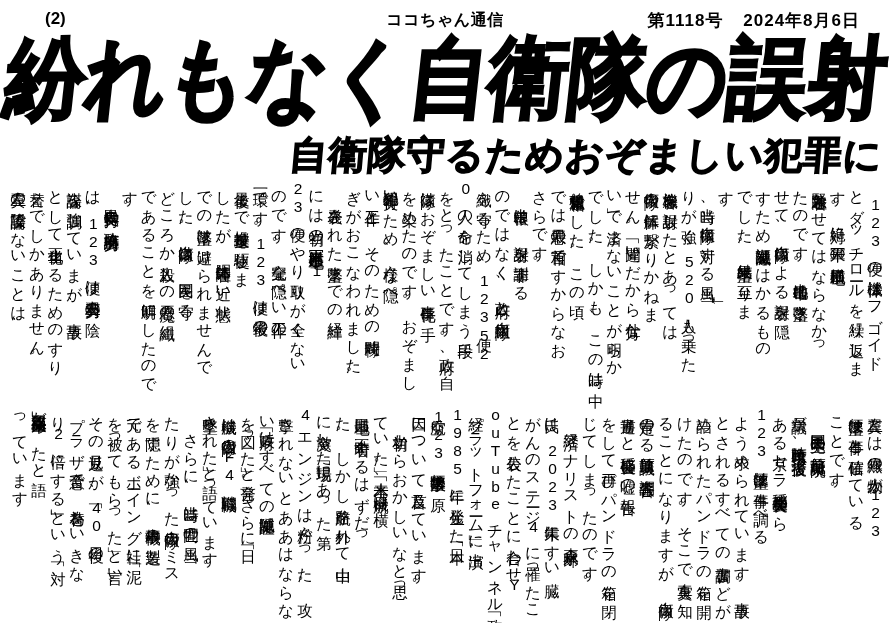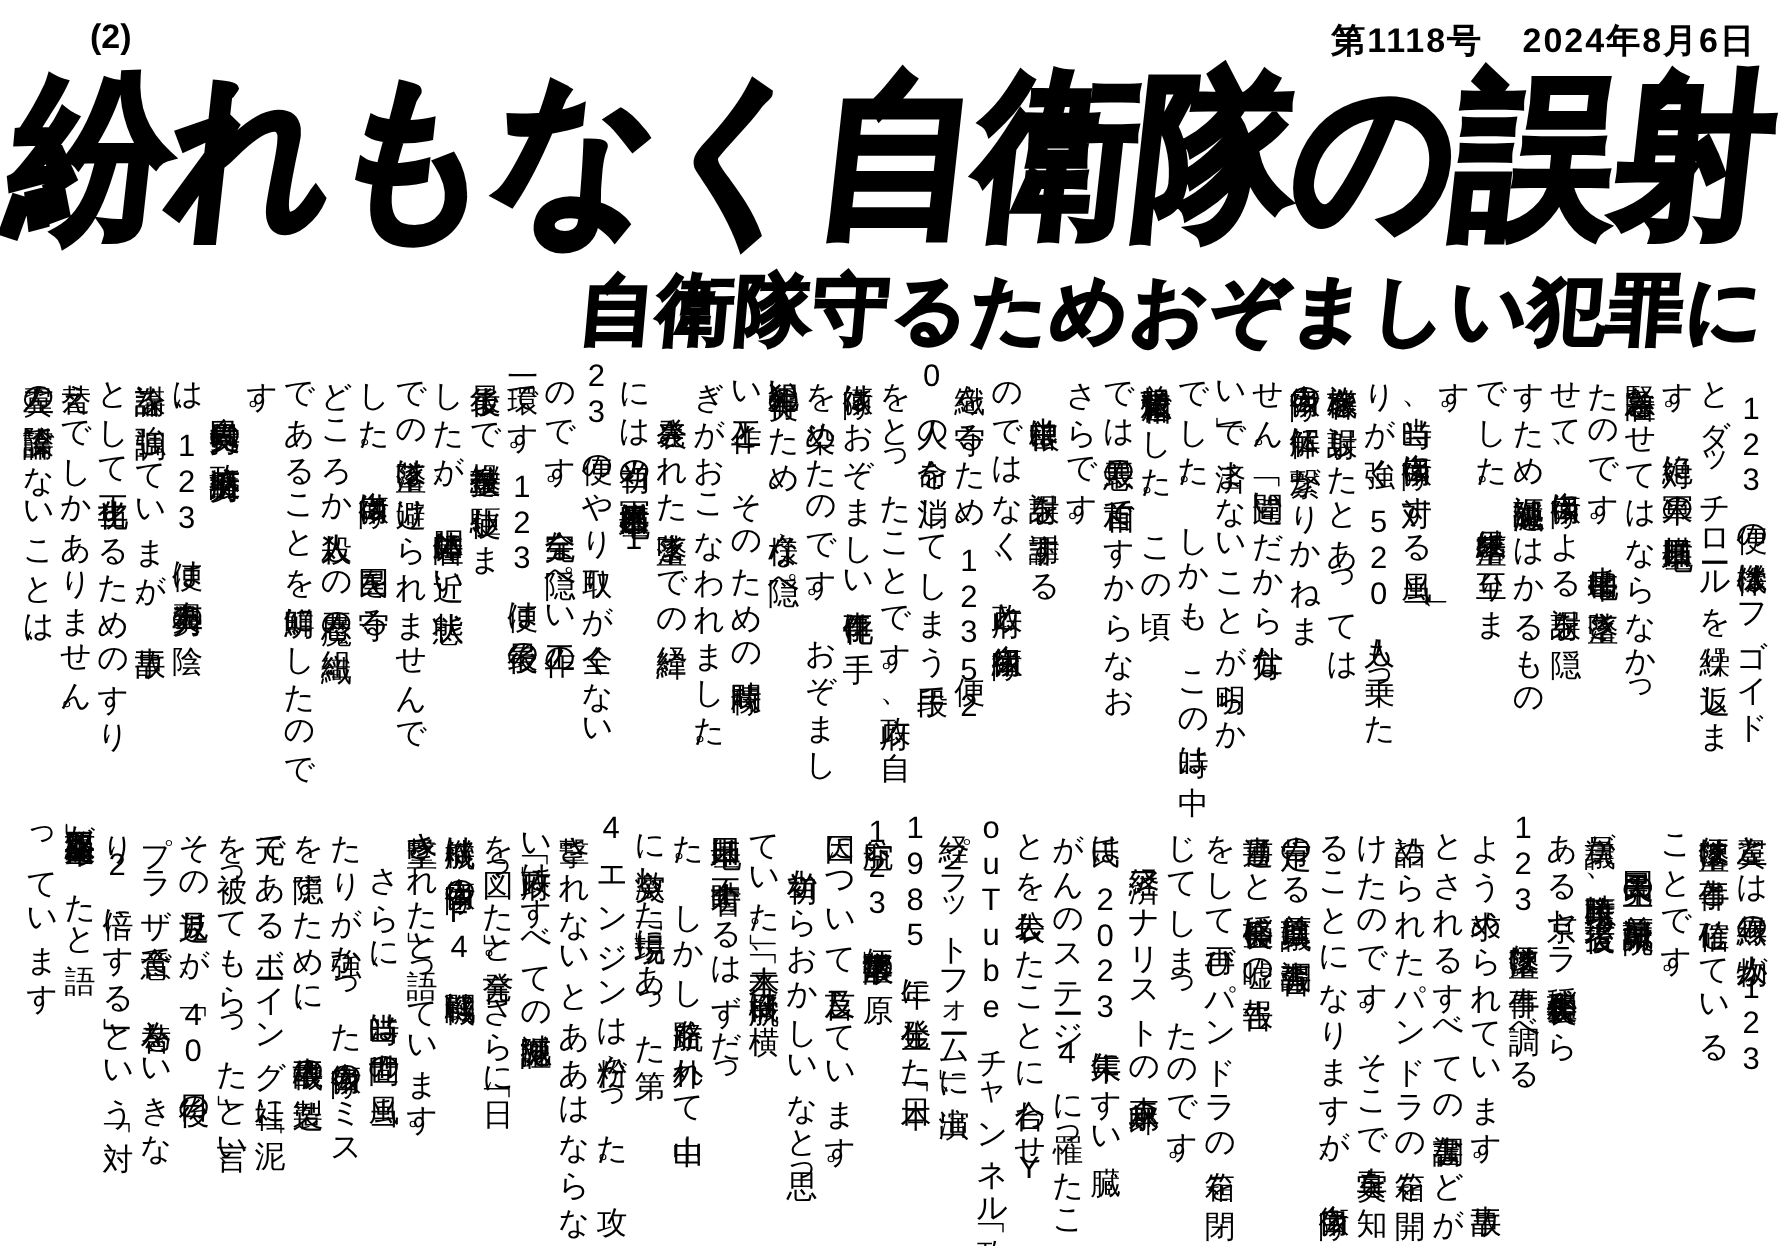--- a/index.html
+++ b/index.html
@@ -5,21 +5,21 @@
   * { margin: 0; padding: 0; box-sizing: border-box; }
   html, body { width: 890px; height: 623px; background: #ffffff; overflow: hidden; }
   body { font-family: "Liberation Sans", sans-serif; color: #000; }
   .page { position: relative; width: 890px; height: 623px; background: #fff; }
 
   
   .hdr { position: absolute; top: 9px; left: 0; width: 890px; height: 24px;
          font-weight: 700; font-size: 17px; }
   .hdr .pnum { position: absolute; left: 45px; top: 0; }
   .hdr .nl   { position: absolute; left: 0; right: 0; text-align: center; top: 1px; font-size: 16px; letter-spacing: 0.5px; }
-  .hdr .iss  { position: absolute; right: 12px; top: 0; letter-spacing: 1px; text-align: right; }
+  .hdr .iss  { position: absolute; right: 30px; top: 0; letter-spacing: 1px; text-align: right; }
   .hdr .iss .date { margin-left: 14px; }
 
   
   .headline { position: absolute; top: 33px; left: 6px; width: 884px; height: 100px;
               font-size: 88px; font-weight: 900; line-height: 1.02; white-space: nowrap;
               letter-spacing: 0px; -webkit-text-stroke: 3px #000;
               transform: scaleX(0.9) skewX(-7deg); transform-origin: left center; }
 
   
   .subline { position: absolute; top: 130px; left: 0; right: 7px; height: 44px;
@@ -40,20 +40,21 @@
   
   .arrow { position: absolute; left: 708px; top: 288px; font-size: 19px; color: #000; }
 </style>
 </head>
 <body>
 
 <div class="page">
 
   <div class="hdr">
     <span class="pnum">(2)</span>
+    <span class="nl">ココちゃん通信</span>
     <span class="iss">
       <span>第1118号</span>
       <span class="date">2024年8月6日</span>
     </span>
   </div>
 
   <div class="headline">紛れもなく自衛隊の誤射</div>
 
   <div class="subline">自衛隊守るためおぞましい犯罪に</div>
 

